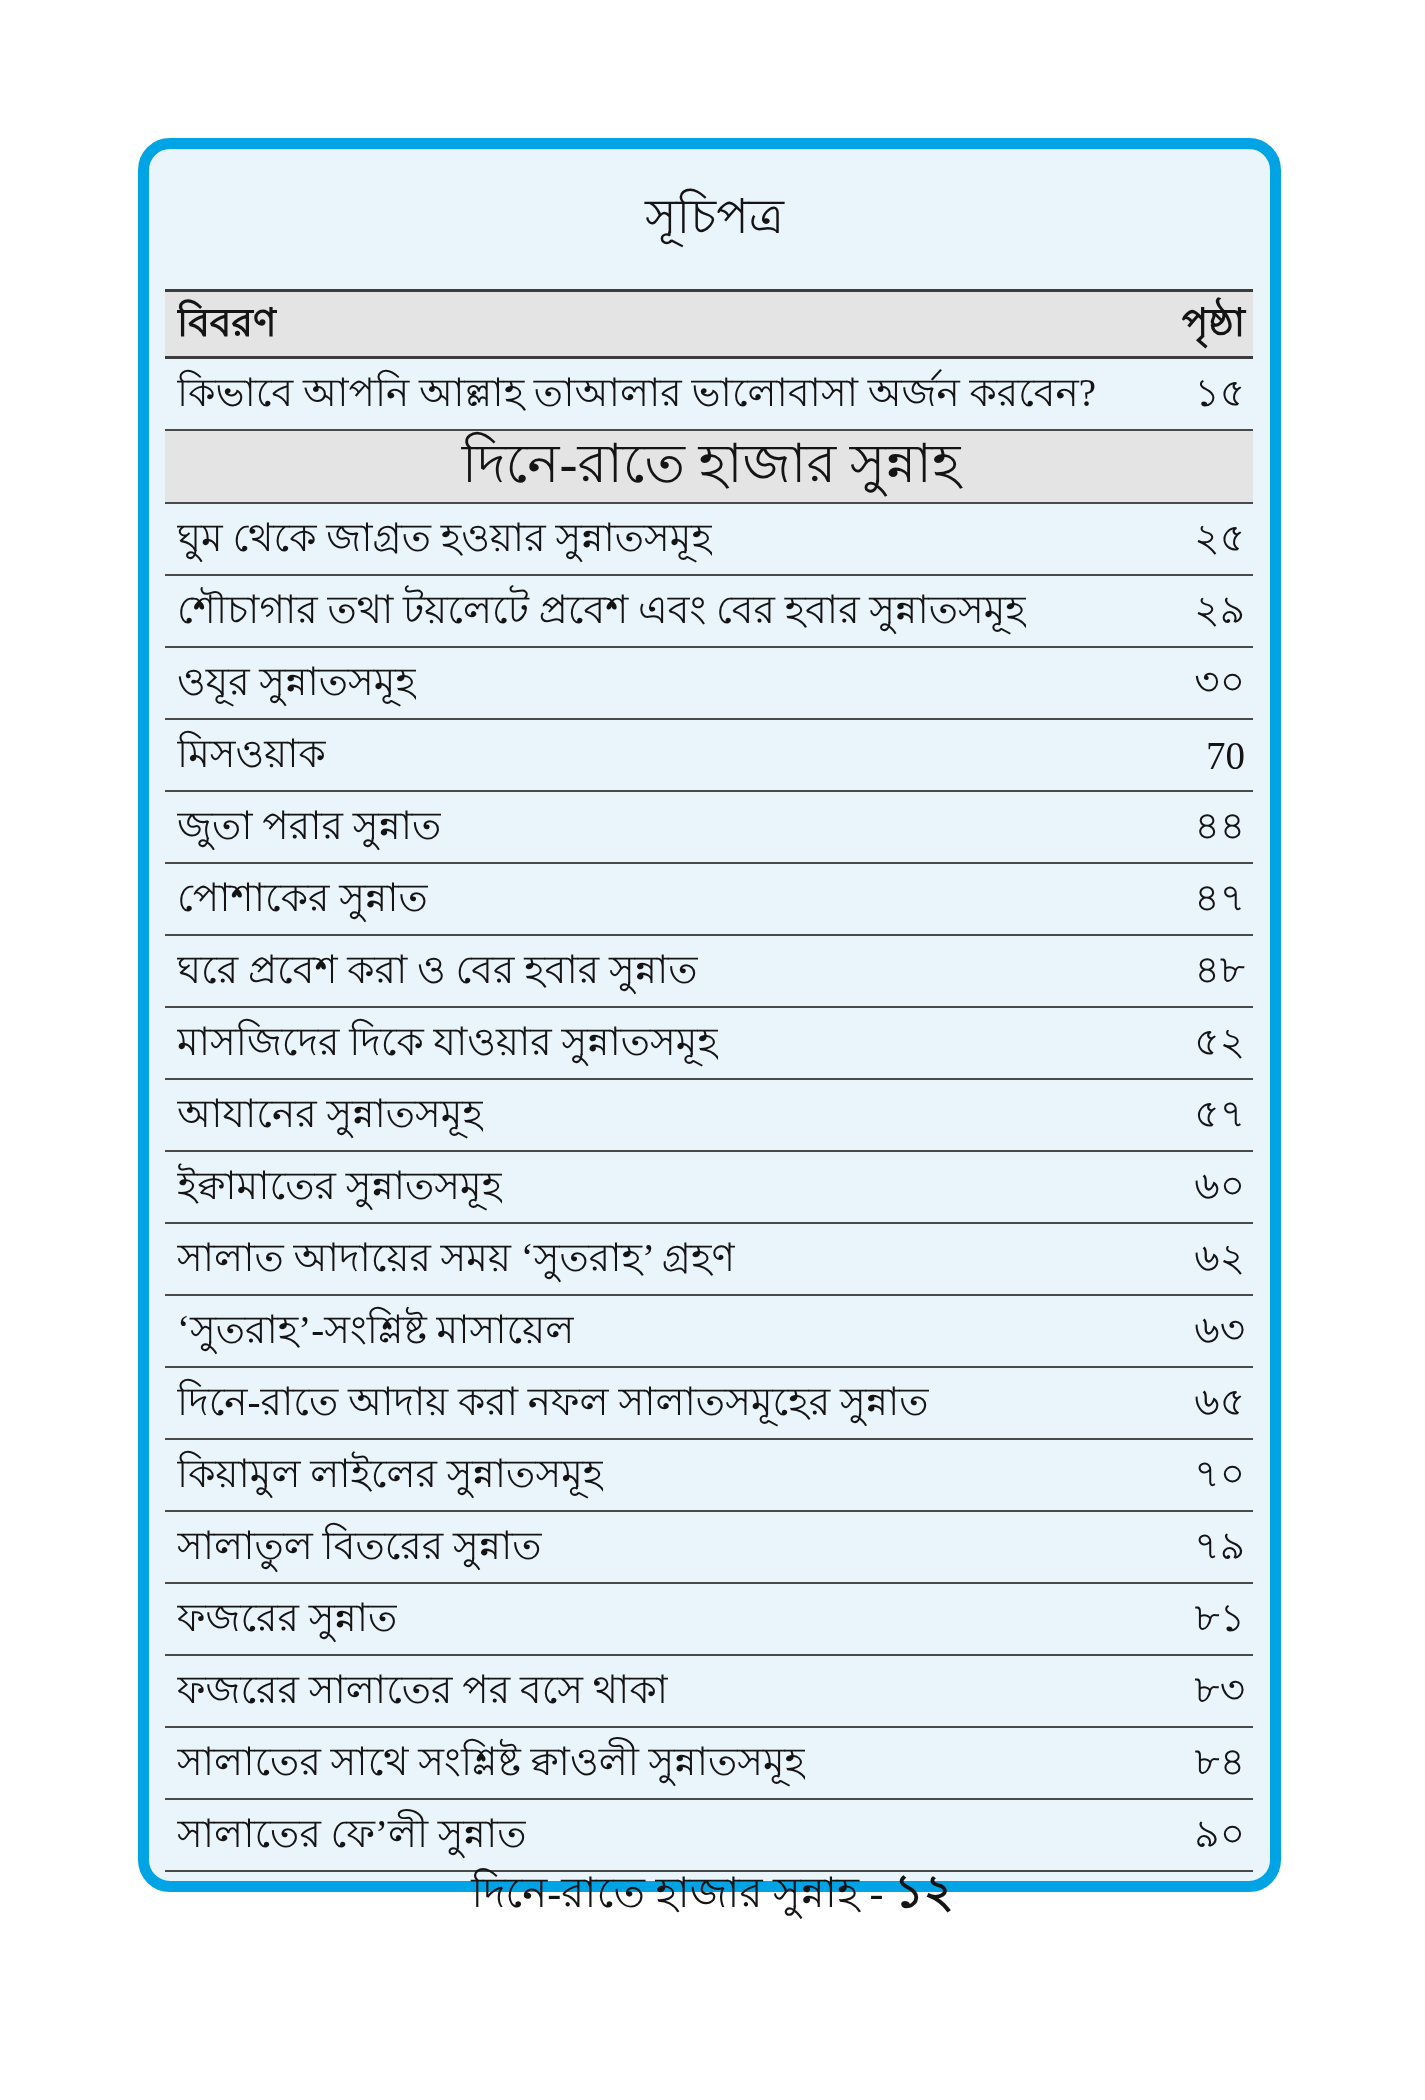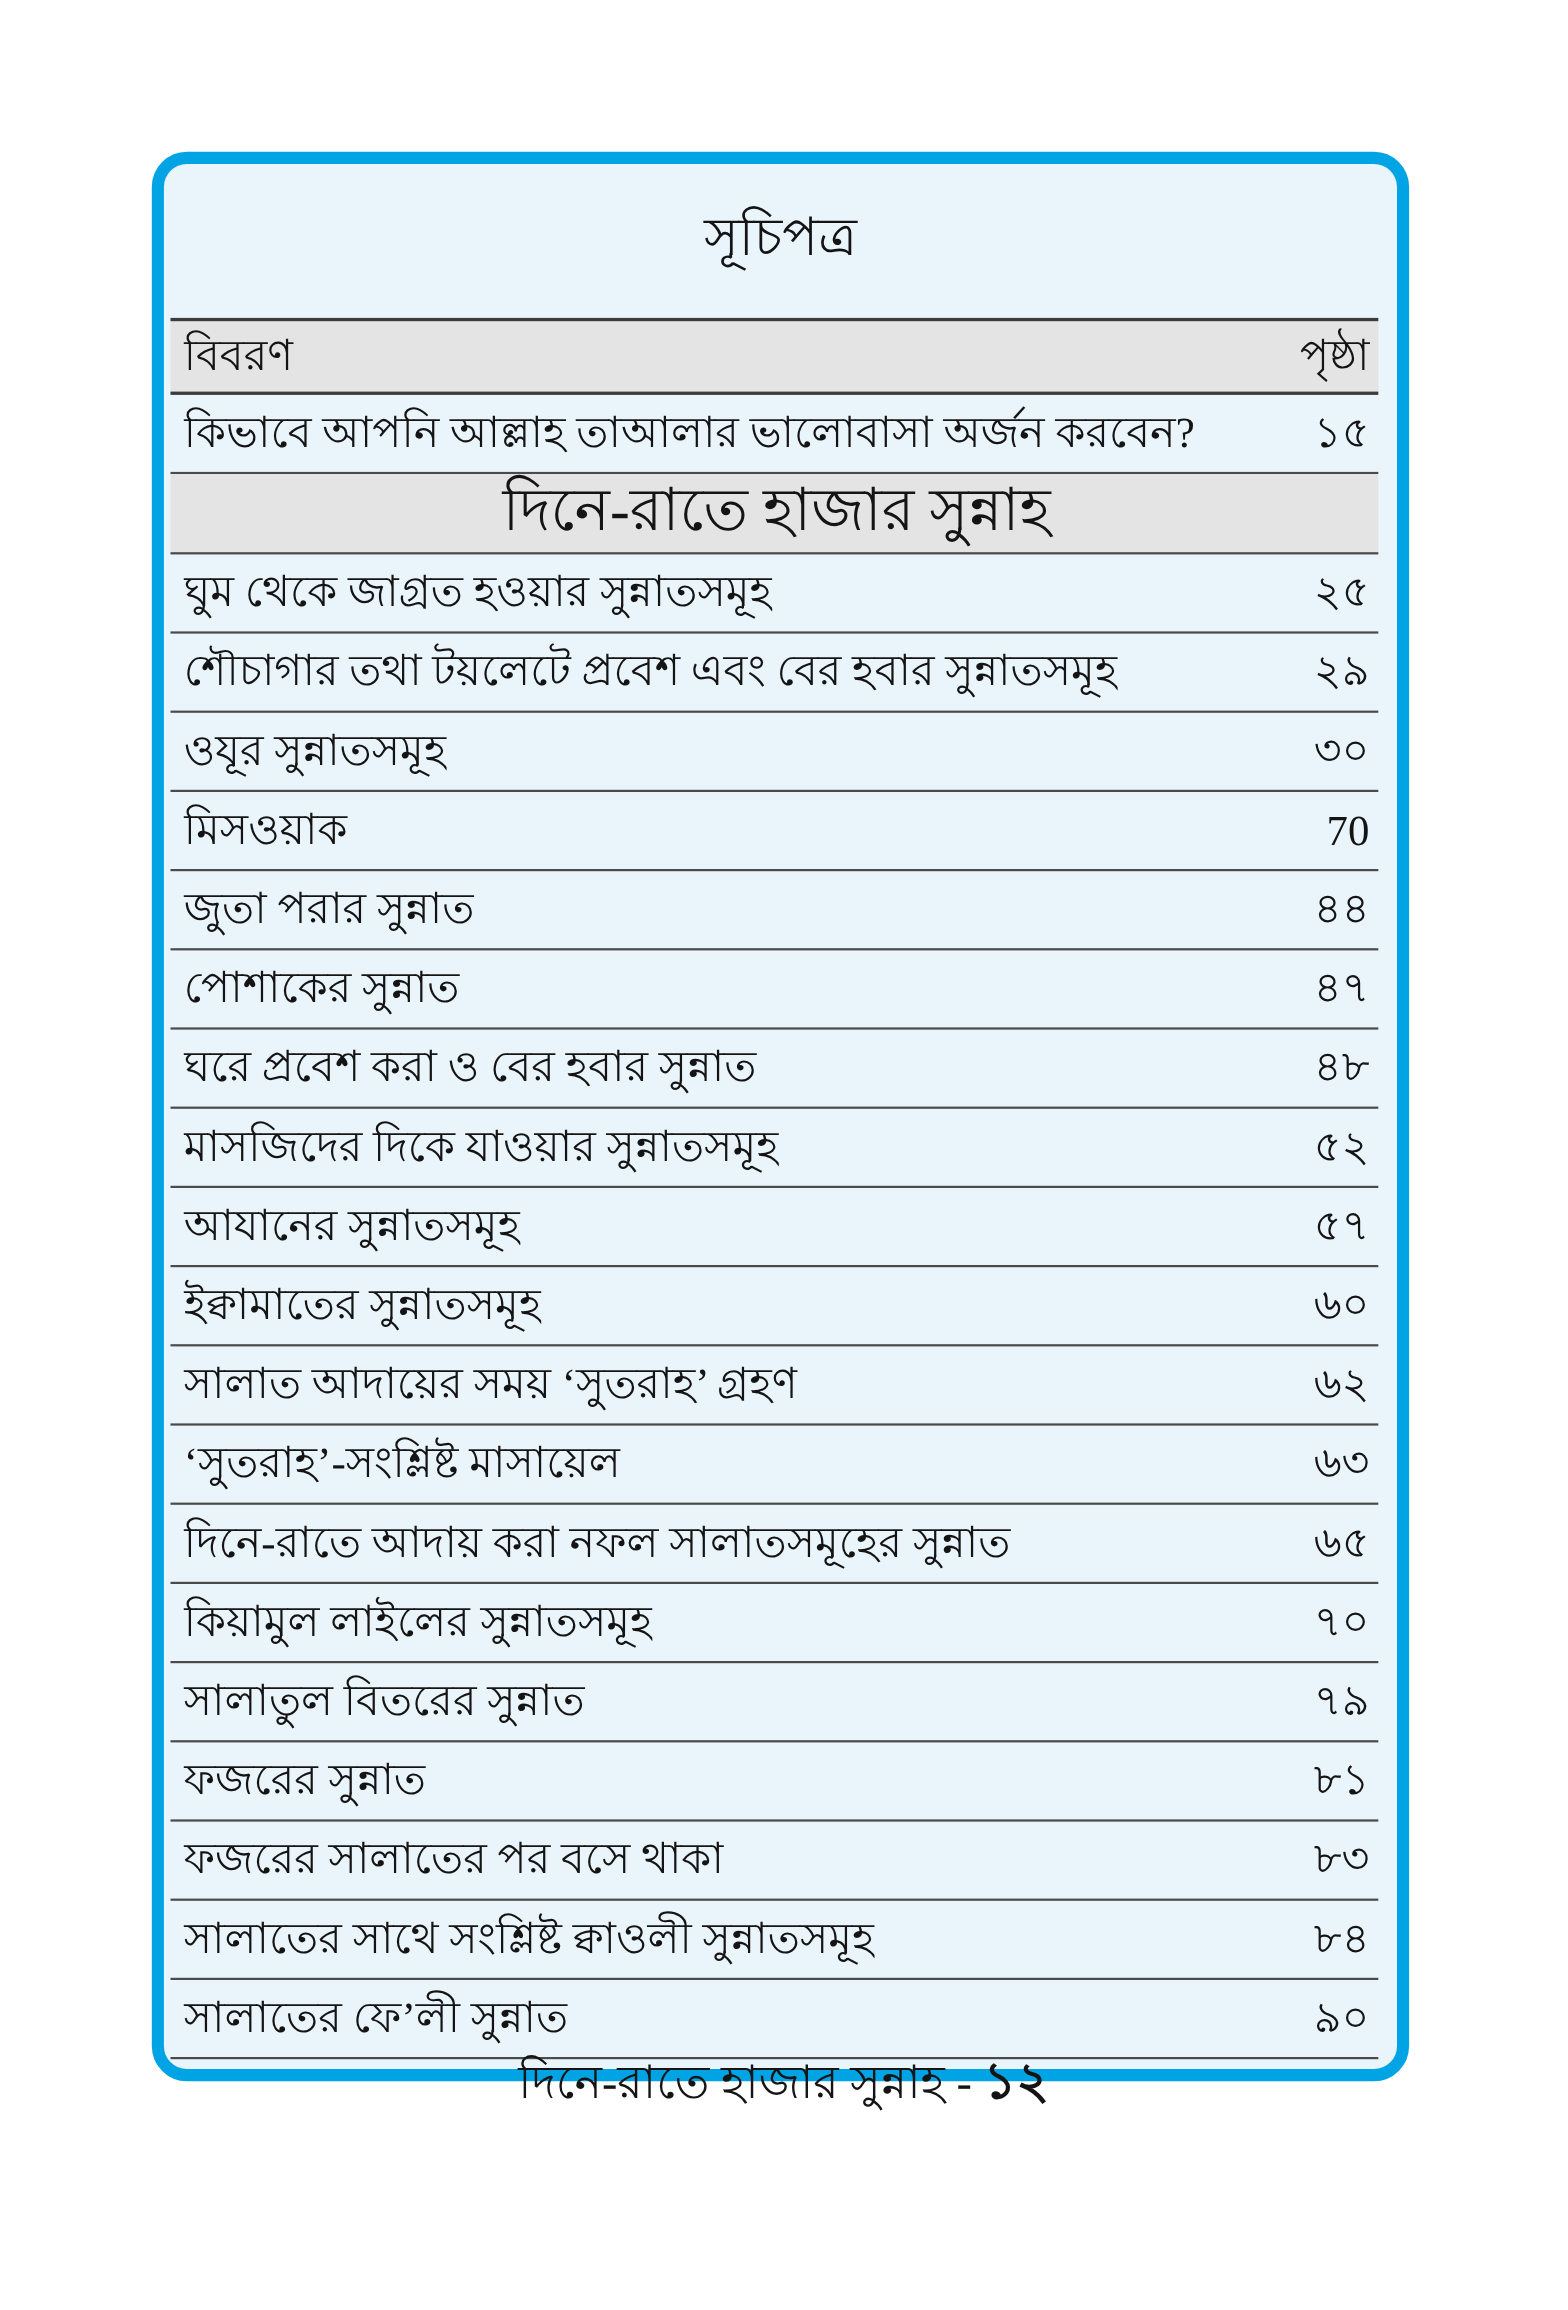--- a/index.html
+++ b/index.html
@@ -24,20 +24,21 @@
     position: absolute;
     left: 138px;
     top: 138px;
     width: 1143px;
     height: 1754px;
     box-sizing: border-box;
     border: 11px solid var(--accent_blue, #00a4e4);
     border-radius: 32px;
     background: var(--box_bg, #eaf4fb);
     overflow: hidden;
+    padding-left: 10px;
   }
   .toc-title {
     margin-top: 38px;
     height: 60px;
     line-height: 60px;
     text-align: center;
     font-size: 48px;
     color: var(--text_black, #141414);
   }
   .toc-table {
@@ -60,20 +61,21 @@
   }
   .row .pagecol {
     margin-left: 24px;
     white-space: nowrap;
   }
   .header-row {
     height: 70px;
     background: var(--header_gray, #e4e4e4);
     border-top: 3px solid var(--line_darker, #3c3c3c);
     border-bottom: 3px solid var(--line_darker, #3c3c3c);
+    font-weight: bold;
   }
   .section-row {
     height: 73px;
     background: var(--header_gray, #e4e4e4);
     justify-content: center;
     font-size: 54px;
   }
   .footer {
     position: absolute;
     left: 0;

